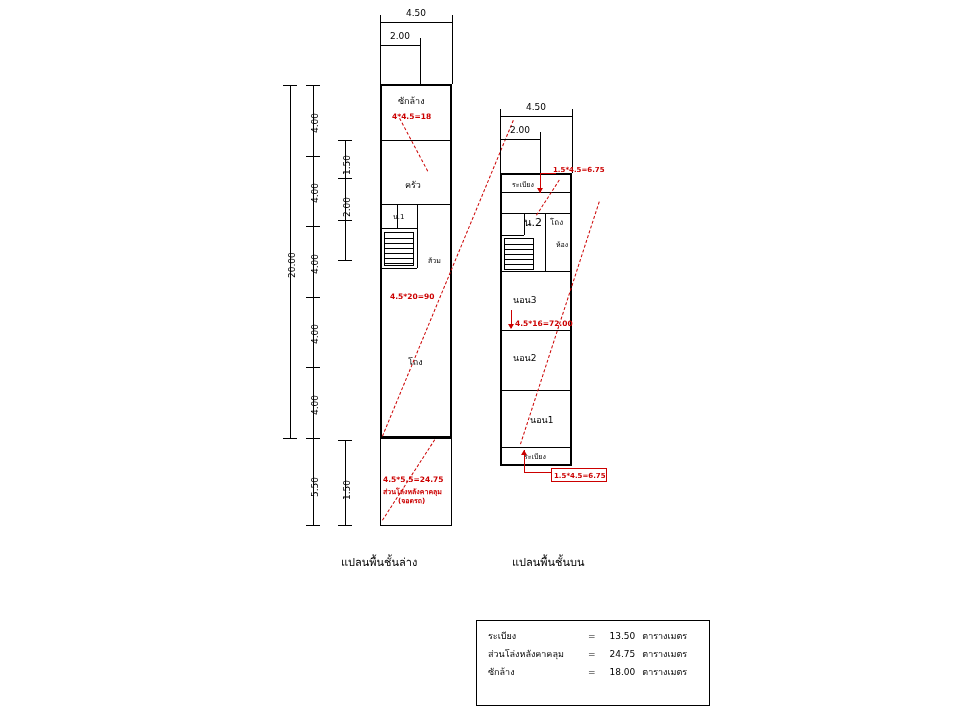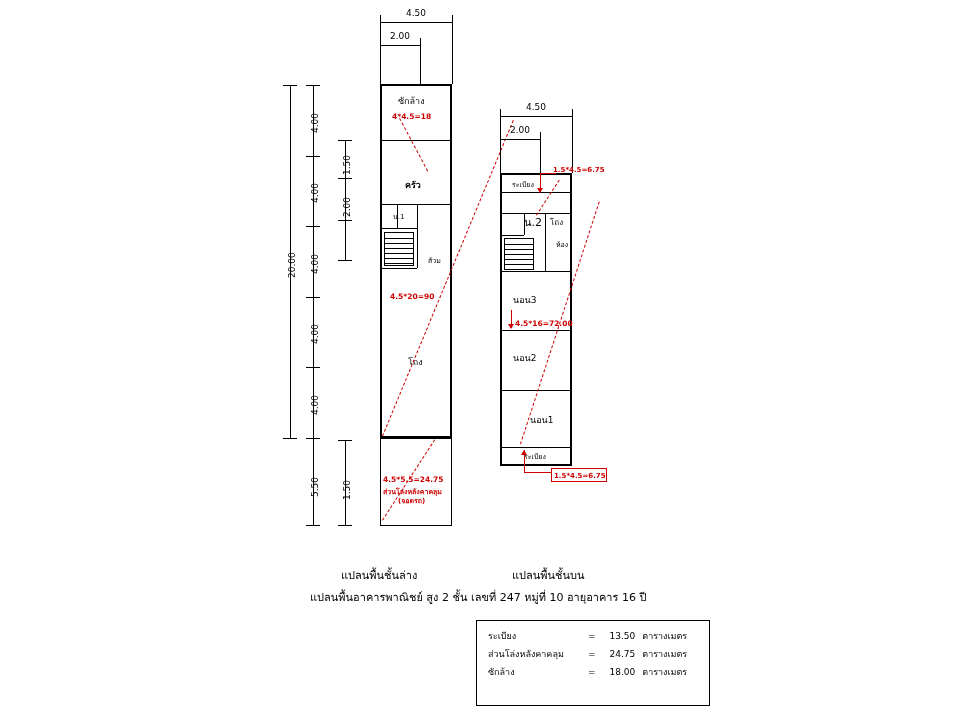--- a/index.html
+++ b/index.html
@@ -111,21 +111,20 @@
   
   .caption {
     position: absolute;
     font-size: 11px;
     white-space: nowrap;
   }
   .plan-title {
     position: absolute;
     font-size: 11px;
     white-space: nowrap;
-    margin-top: 13px;
   }
 
   
   .summary {
     position: absolute;
     border: 1px solid #000;
     box-sizing: border-box;
     padding: 6px 8px 6px 8px;
     font-size: 9px;
   }
@@ -234,21 +233,21 @@
   <div class="stair" style="left:384px; top:232px; width:30px; height:34px;">
     <div class="tread" style="top:5px;"></div>
     <div class="tread" style="top:10px;"></div>
     <div class="tread" style="top:15px;"></div>
     <div class="tread" style="top:20px;"></div>
     <div class="tread" style="top:25px;"></div>
     <div class="tread" style="top:30px;"></div>
   </div>
 
   <div class="lbl th" style="left:398px; top:96px;">ซักล้าง</div>
-  <div class="lbl th" style="left:405px; top:180px;font-weight:bold;">ครัว</div>
+  <div class="lbl th" style="left:405px; top:180px;">ครัว</div>
   <div class="lbl th" style="left:393px; top:212px; font-size:7px;">น.1</div>
   <div class="lbl th" style="left:428px; top:256px; font-size:7px;">ส้วม</div>
   <div class="lbl th" style="left:408px; top:357px;">โถง</div>
 
   <div class="diag" style="left:400px; top:118px; width:60px; transform:rotate(62deg);"></div>
   <div class="diag" style="left:382px; top:436px; width:342px; transform:rotate(-67.5deg);"></div>
   <div class="diag" style="left:382px; top:520px; width:96px; transform:rotate(-57deg);"></div>
 
   <div class="lbl red" style="left:392px; top:112px;">4*4.5=18</div>
   <div class="lbl red" style="left:390px; top:292px;">4.5*20=90</div>
@@ -314,21 +313,20 @@
   <div class="lbl red" style="left:515px; top:319px;">4.5*16=72.00</div>
 
   <div class="redvline" style="left:524px; top:450px; height:22px;"></div>
   <div class="arrow-u-red" style="left:521px; top:450px;"></div>
   <div class="rect" style="left:551px; top:468px; width:56px; height:14px; border-color:#cc0000;"></div>
   <div class="lbl red sm" style="left:554px; top:471px;">1.5*4.5=6.75</div>
   <div class="redline" style="left:524px; top:472px; width:27px;"></div>
 
   <div class="plan-title" style="left:512px; top:553px;">แปลนพื้นชั้นบน</div>
 
-  <div class="caption" style="left:310px; top:588px;">แปลนพื้นอาคารพาณิชย์ สูง 2 ชั้น เลขที่ 247 หมู่ที่ 10 อายุอาคาร 16 ปี</div>
 
   <div class="summary" style="left:476px; top:620px; width:234px; height:86px;">
     <table>
       <tbody>
         <tr>
           <td class="lbl-c">ระเบียง</td>
           <td class="eq">=</td>
           <td class="num">13.50</td>
           <td class="unit">ตารางเมตร</td>
         </tr>

